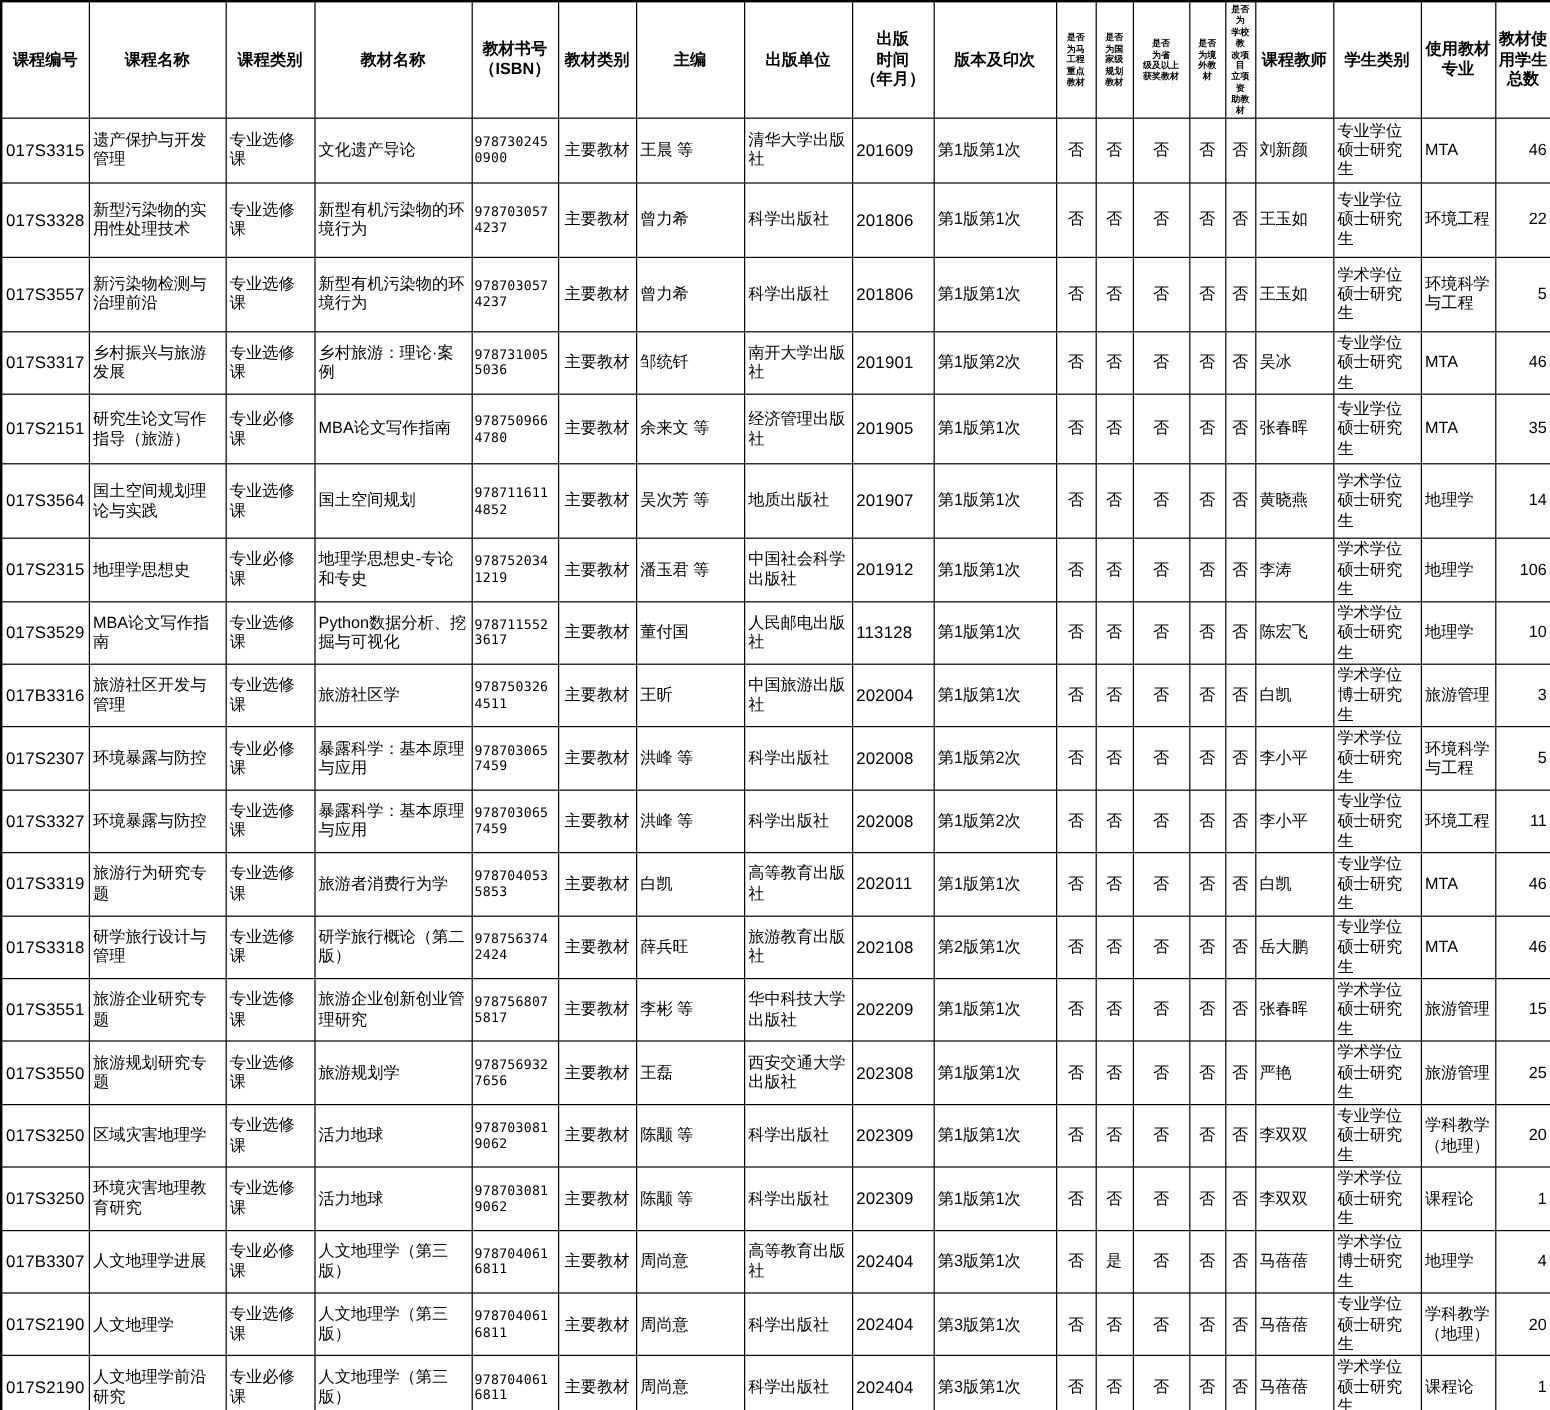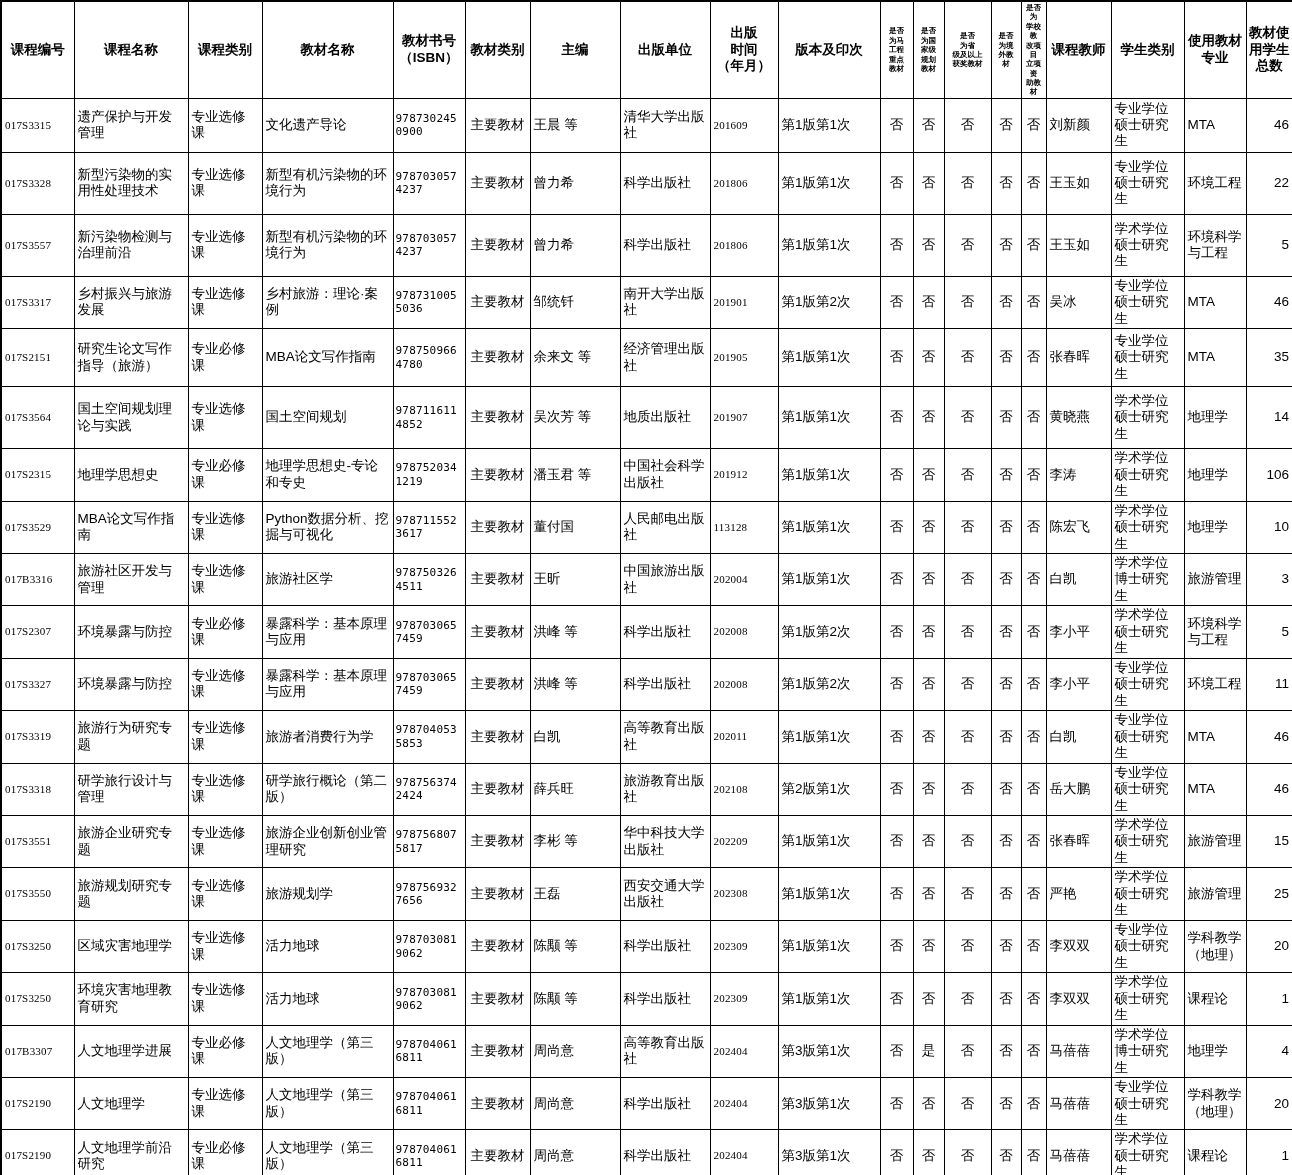--- a/index.html
+++ b/index.html
@@ -32,21 +32,21 @@
     padding:1px 2px;
     font-size:13.5px;
   }
   th.narrow{
     font-size:7.5px;
     line-height:1.25;
     padding:1px 1px;
     letter-spacing:0;
   }
   td.c{text-align:center;padding:1px 1px;}
-  td.num{font-family:Liberation Serif, serif;font-size:11px;letter-spacing:0.2px;}
+  td.num{font-family:Liberation Sans, sans-serif;font-size:14px;letter-spacing:0.2px;}
   td.flag{text-align:center;padding:0;}
   td.count{text-align:right;}
   td.isbn{font-family:"DejaVu Sans Mono","Liberation Mono",monospace;font-size:11px;letter-spacing:0.2px;padding:1px 2px;}
 </style>
 </head>
 <body>
 
 <div class="sheet">
   <table>
     <colgroup>

